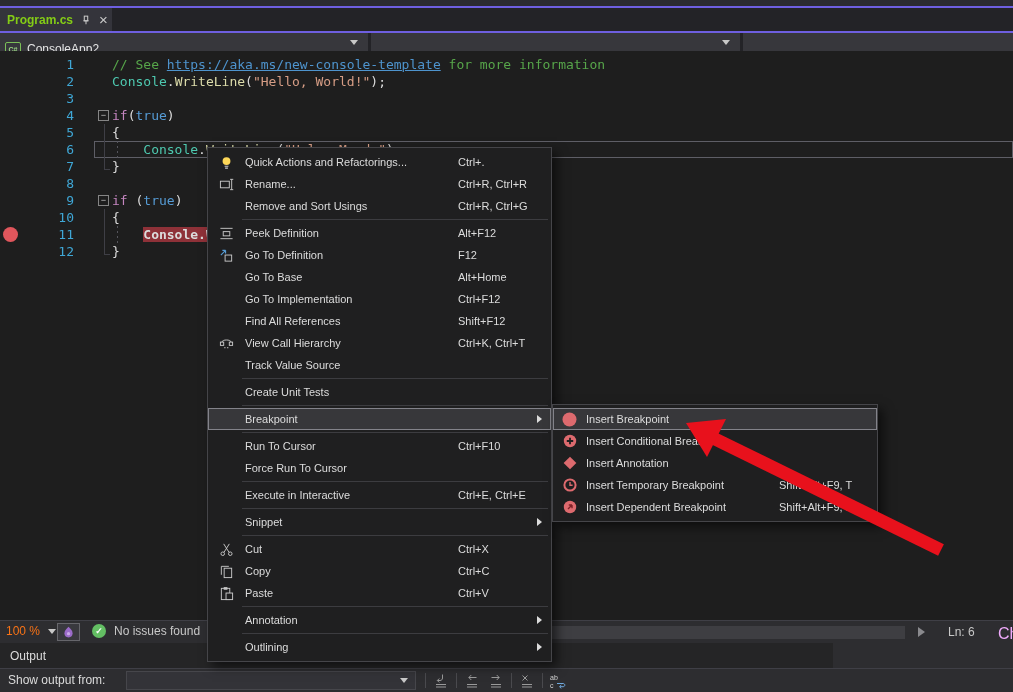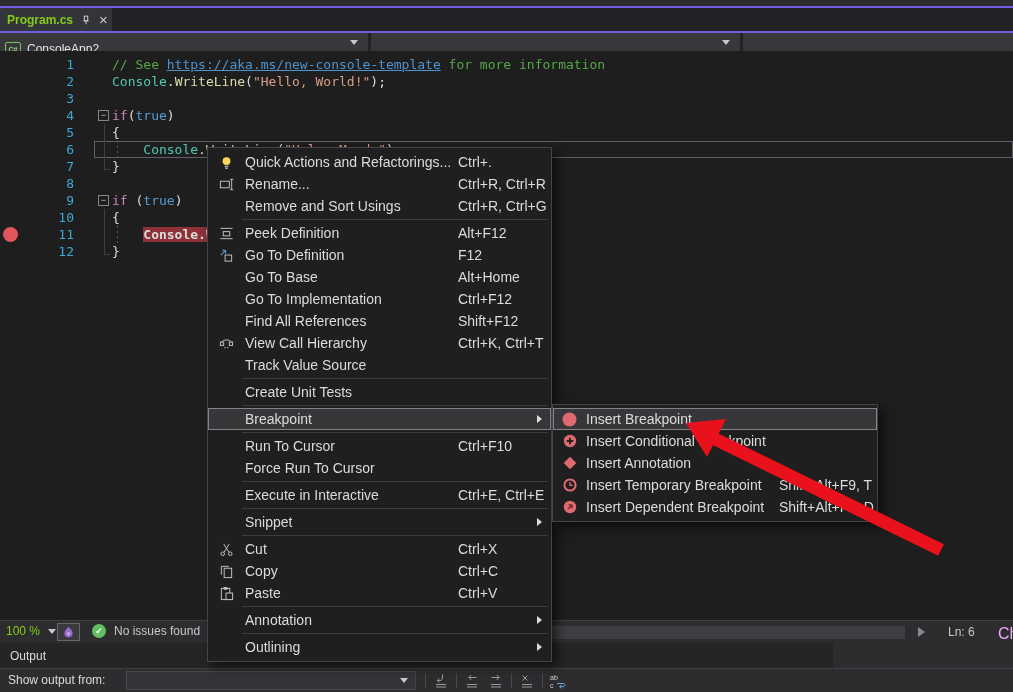--- a/index.html
+++ b/index.html
@@ -48,39 +48,39 @@
   .guide-l{position:absolute;right:2px;top:0;height:11px;width:5px;
            border-left:1px solid #3F3F46;border-bottom:1px solid #3F3F46;}
   .ig{position:absolute;left:23px;top:0;bottom:0;width:1px;
       background:repeating-linear-gradient(to bottom,#55555C 0 2px,transparent 2px 5px);}
   .codetxt{white-space:pre;}
   .seg-bp{background:#8E3138;color:#FFFFFF;font-weight:bold;}
   .seg-u{text-decoration:underline;}
 
   
   .vsmenu{position:absolute;background:#1F1F20;border:1px solid #454549;box-sizing:border-box;
-          box-shadow:5px 5px 10px rgba(0,0,0,.55);padding:3px 0;font-size:14px;color:#DCDCDC;}
+          box-shadow:5px 5px 10px rgba(0,0,0,.55);padding:3px 0;font-size:11px;color:#DCDCDC;}
   #menu{left:207px;top:147px;width:345px;z-index:5;}
   #submenu{left:552px;top:404px;width:326px;z-index:6;}
   .mi{height:22px;display:flex;align-items:center;position:relative;}
   .mi.sel{background:#37373A;box-shadow:inset 0 0 0 1px #83838A;}
   .mi .ic{width:37px;flex:none;display:flex;justify-content:center;align-items:center;}
   #submenu .mi .ic{width:33px;}
   .mi .lbl{white-space:nowrap;}
   .mi .sc{position:absolute;left:250px;white-space:nowrap;}
   #submenu .mi .sc{left:226px;}
   .mi .subarr{position:absolute;right:9px;width:0;height:0;border-top:4px solid transparent;
               border-bottom:4px solid transparent;border-left:5px solid #DCDCDC;}
   .msep{height:5px;position:relative;}
   .msep::after{content:"";position:absolute;left:34px;right:3px;top:2px;height:1px;background:#3C3C40;}
 
   
   #ed-status{position:absolute;top:620px;left:0;width:1013px;height:23px;background:#2D2D30;
              border-top:1px solid #3F3F46;box-sizing:border-box;}
-  .zoom-ctl{position:absolute;left:6px;top:3px;display:flex;align-items:center;gap:8px;color:#84cc16;font-size:12px;}
+  .zoom-ctl{position:absolute;left:6px;top:3px;display:flex;align-items:center;gap:8px;color:#f97316;font-size:12px;}
   .margin-btn{position:absolute;left:57px;top:2px;width:23px;height:18px;border:1px solid #66666B;
               background:#39393E;display:flex;align-items:center;justify-content:center;box-sizing:border-box;}
   .health{position:absolute;left:92px;top:3px;display:flex;align-items:center;gap:8px;}
   .chk-circle{width:14px;height:14px;border-radius:50%;background:#63BE63;color:#FFFFFF;font-size:9px;
               font-weight:bold;display:flex;align-items:center;justify-content:center;}
   .health-text{color:#C8C8C8;font-size:12px;}
   .hscroll-track{position:absolute;left:345px;top:5px;width:560px;height:13px;background:#3E3E42;}
   .hscroll-arrow{position:absolute;left:918px;top:6px;width:0;height:0;border-top:5px solid transparent;
                  border-bottom:5px solid transparent;border-left:7px solid #8A8A8E;}
   .ln-ind{position:absolute;left:948px;top:4px;color:#C8C8C8;font-size:12px;}

